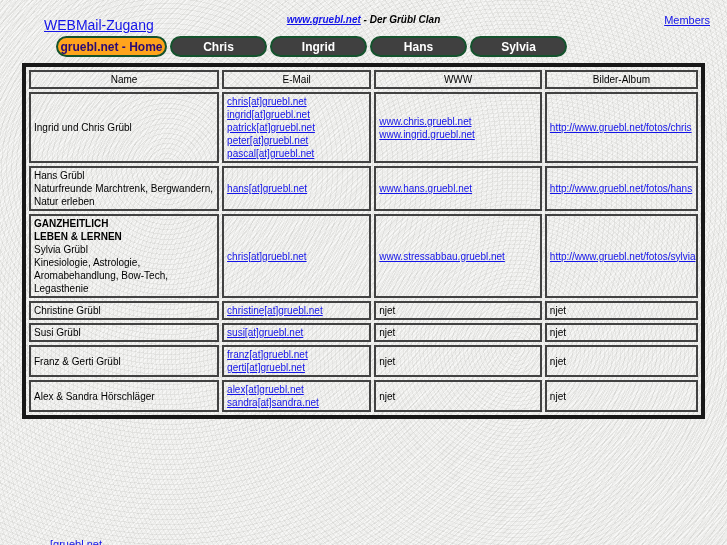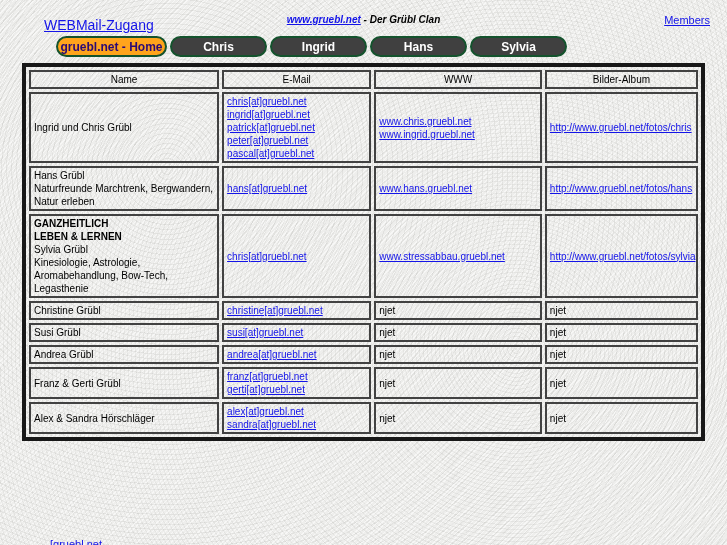--- a/index.html
+++ b/index.html
@@ -168,46 +168,36 @@
           <span class="name-line">Susi Grübl</span>
         </td>
         <td>
           <a class="cell-link">susi[at]gruebl.net</a>
         </td>
         <td><span>njet</span></td>
         <td><span>njet</span></td>
       </tr>
       <tr>
         <td>
-          <span class="name-line">Andrea Grübl</span>
-        </td>
-        <td>
-          <a class="cell-link">andrea[at]gruebl.net</a>
-        </td>
-        <td><span>njet</span></td>
-        <td><span>njet</span></td>
-      </tr>
-      <tr>
-        <td>
           <span class="name-line">Franz &amp; Gerti Grübl</span>
         </td>
         <td>
           <a class="cell-link">franz[at]gruebl.net</a>
           <a class="cell-link">gerti[at]gruebl.net</a>
         </td>
         <td><span>njet</span></td>
         <td><span>njet</span></td>
       </tr>
       <tr>
         <td>
           <span class="name-line">Alex &amp; Sandra Hörschläger</span>
         </td>
         <td>
           <a class="cell-link">alex[at]gruebl.net</a>
-          <a class="cell-link">sandra[at]gruebl.net</a>
+          <a class="cell-link">sandra[at]sandra.net</a>
         </td>
         <td><span>njet</span></td>
         <td><span>njet</span></td>
       </tr>
     </tbody>
 </table>
 
 <a class="footer-link">[gruebl.net -</a>
 
 </body></html>

